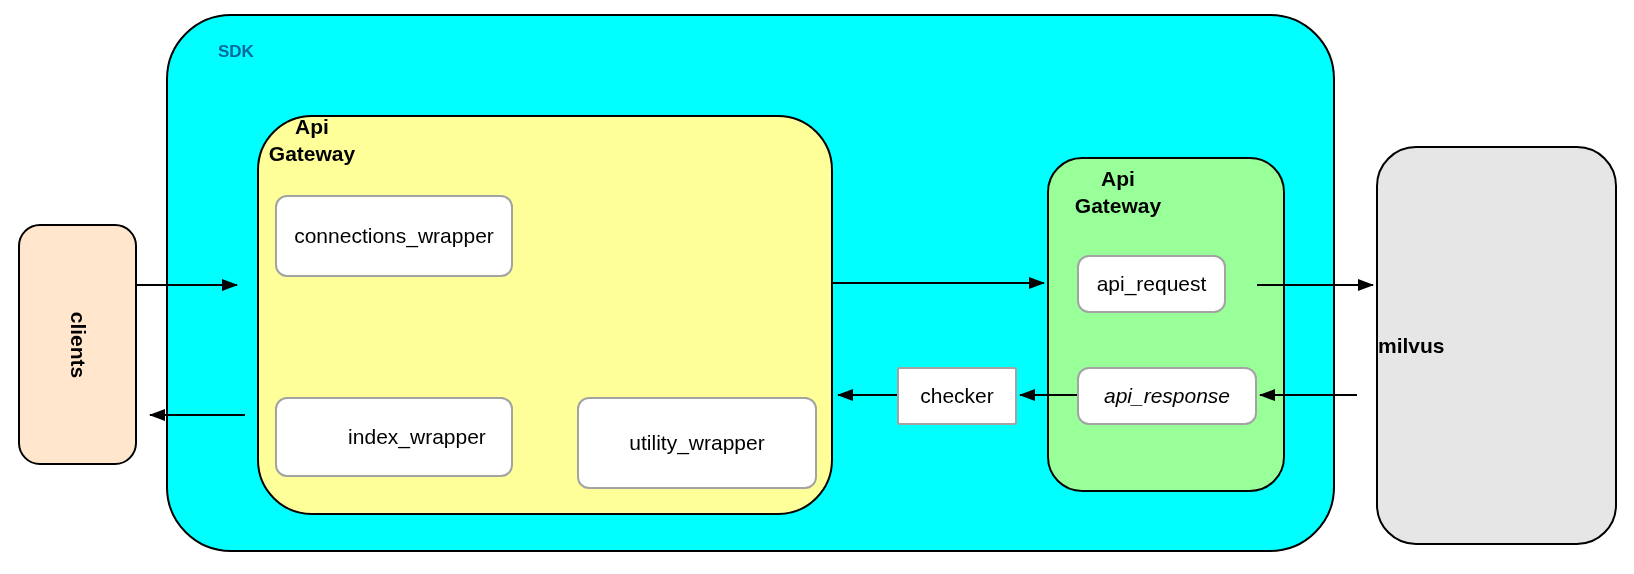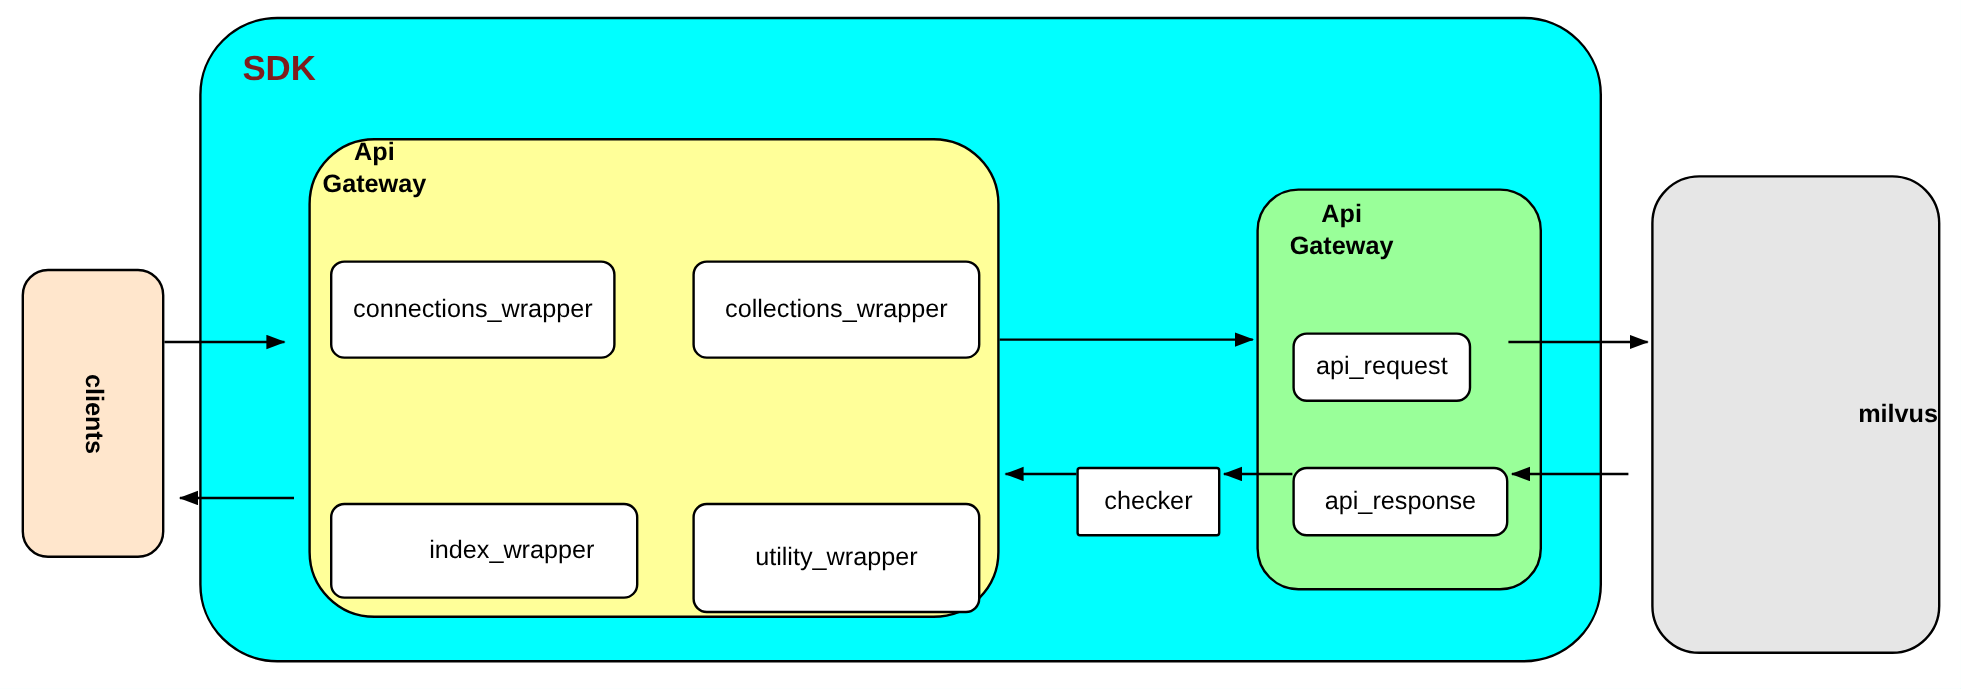--- a/index.html
+++ b/index.html
@@ -32,22 +32,22 @@
     transform: translate(-50%, -50%) rotate(90deg);
     font-size: 21px; font-weight: bold; color: #000;
     white-space: nowrap;
   }
   .sdk-box {
     left: 166px; top: 14px; width: 1169px; height: 538px;
     border-radius: 65px;
   }
   .sdk-label {
     position: absolute;
-    left: 202px; top: 42px;
-    font-size: 29px; font-weight: bold; color: #7f1d1d;
+    left: 218px; top: 42px;
+    font-size: 17px; font-weight: bold; color: #0369a1;
   }
   .apiwrapper-box {
     left: 257px; top: 115px; width: 576px; height: 400px;
     border-radius: 55px;
   }
   .apiwrapper-label {
     position: absolute;
     left: 232px; top: 113px; width: 160px;
     text-align: center;
     font-size: 21px; font-weight: bold; line-height: 27px; color: #000;
@@ -58,45 +58,44 @@
   }
   .gateway-label {
     position: absolute;
     left: 1038px; top: 165px; width: 160px;
     text-align: center;
     font-size: 21px; font-weight: bold; line-height: 27px; color: #000;
   }
   .milvus-box {
     left: 1376px; top: 146px; width: 241px; height: 399px;
     border-radius: 40px;
-    display: flex; align-items: center; justify-content: flex-end;
+    display: flex; align-items: center; justify-content: flex-start;
   }
   .milvus-label {
     font-size: 21px; font-weight: bold; color: #000;
   }
   
   .leaf {
     position: absolute;
-    border: 2px solid #000000;
+    border: 2px solid #a3a3a3;
     border-radius: 12px;
     background: #ffffff;
     box-sizing: border-box;
     display: flex; align-items: center; justify-content: center;
     font-size: 21px; color: #000;
     white-space: nowrap;
-    margin-top: 22px;
   }
   .wb-connections { left: 275px; top: 195px; width: 238px; height: 82px; }
   .wb-collections { left: 577px; top: 195px; width: 240px; height: 82px; }
   .wb-schema      { left: 275px; top: 297px; width: 238px; height: 80px; }
   .wb-partition   { left: 577px; top: 297px; width: 240px; height: 80px; }
-  .wb-index       { left: 275px; top: 397px; width: 257px; height: 80px; padding-left: 46px; }
+  .wb-index       { left: 275px; top: 397px; width: 238px; height: 80px; padding-left: 46px; }
   .wb-utility     { left: 577px; top: 397px; width: 240px; height: 92px; }
   .wb-request     { left: 1077px; top: 255px; width: 149px; height: 58px; }
-  .wb-response    { left: 1077px; top: 367px; width: 180px; height: 58px; }
+  .wb-response    { left: 1077px; top: 367px; width: 180px; height: 58px; font-style: italic; }
   .wb-checker     { left: 897px;  top: 367px; width: 120px; height: 58px; border-radius: 3px; }
   
   .arrows {
     position: absolute;
     left: 0; top: 0;
     width: 1634px; height: 574px;
     pointer-events: none;
   }
   .arrows line { stroke: #000000; stroke-width: 2px; }
 </style>
@@ -112,21 +111,20 @@
     <div class="clients-label">clients</div>
   </div>
 
   <div class="node apiwrapper-box" style="background-color: rgb(255, 255, 153);"></div>
   <div class="apiwrapper-label">
     <span>Api</span><br>
     <span>Gateway</span>
   </div>
 
   <div class="leaf wb-connections">connections_wrapper</div>
-  <div class="leaf wb-collections">collections_wrapper</div>
   <div class="leaf wb-index">index_wrapper</div>
   <div class="leaf wb-utility">utility_wrapper</div>
 
   <div class="node gateway-box" style="background-color: rgb(153, 255, 153);"></div>
   <div class="gateway-label">
     <span>Api</span><br>
     <span>Gateway</span>
   </div>
 
   <div class="leaf wb-request">api_request</div>

